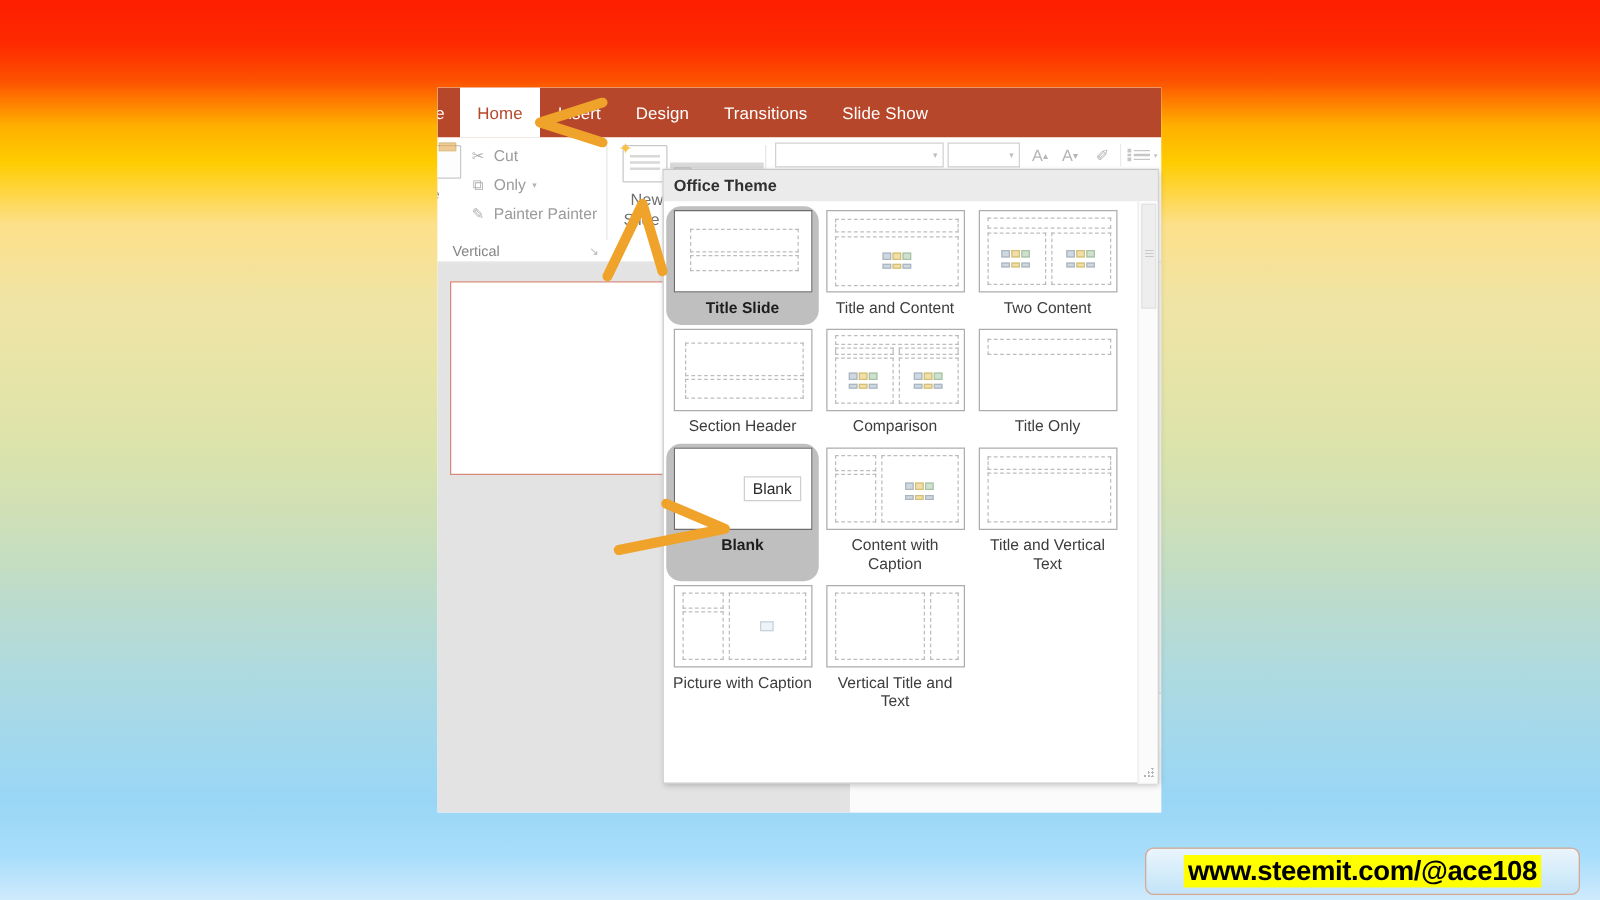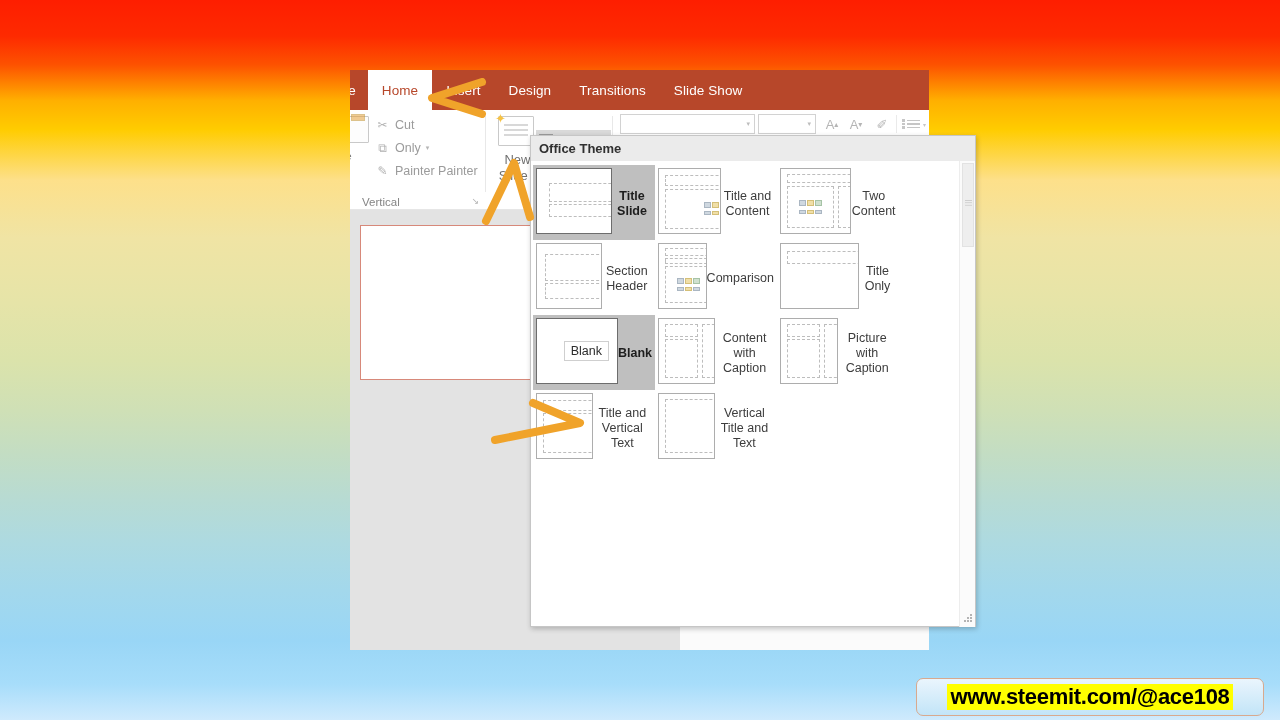--- a/index.html
+++ b/index.html
@@ -239,21 +239,21 @@
   .right-white {
     position: absolute; left: 527px; top: 484px;
     width: 52px; height: 44px; background: #ffffff;
     border-top: 1px solid #dedede;
   }
 
   
   #layout-dropdown {
     position: absolute;
     left: 530px; top: 135px;
-    width: 446px; height: 492px;
+    width: 397px; height: 492px;
     background: #ffffff;
     border: 1px solid #c6c6c6;
     box-shadow: 1px 2px 5px rgba(0,0,0,.22);
     z-index: 40;
   }
   .gal-header {
     height: 25px;
     background: #ebebeb;
     display: flex; align-items: center;
     padding-left: 8px;
@@ -262,21 +262,21 @@
   .gal-body {
     position: absolute; left: 0; top: 25px;
     width: 378px; height: 466px;
     padding: 4px 0 0 2px;
     display: flex; flex-wrap: wrap;
     align-content: flex-start;
   }
   .gal-item {
     width: 122px;
     padding: 3px 3px 6px 3px;
-    display: flex; flex-direction: row; align-items: center;
+    display: flex; flex-direction: column; align-items: center; border-radius: 12px;
   }
   .gal-item.selected { background: #bfbfbf; }
   .thumb {
     width: 111px; height: 66px;
     background: #ffffff;
     border: 1px solid #adadad;
     position: relative;
     overflow: hidden;
   }
   .gal-item.selected .thumb { border-color: #6d6d6d; }
@@ -616,34 +616,34 @@
           <i style="height:4px"></i>
             <i class="y" style="height:4px"></i>
             <i style="height:4px"></i>
         </div>
       </div>
       <div class="gal-label">Content with Caption</div>
     </div>
 
     <div class="gal-item">
       <div class="thumb">
+        <div class="ph" style="left:6px;top:6px;width:99px;height:11px;"></div>
+        <div class="ph" style="left:6px;top:19px;width:99px;height:40px;"></div>
+      </div>
+      <div class="gal-label">Title and Vertical Text</div>
+    </div>
+
+    <div class="gal-item">
+      <div class="thumb">
         <div class="ph" style="left:6px;top:5px;width:33px;height:13px;"></div>
         <div class="ph" style="left:6px;top:20px;width:33px;height:39px;"></div>
         <div class="ph" style="left:43px;top:5px;width:62px;height:54px;"></div>
         <div class="pic-ico" style="left:68px;top:28px;"></div>
       </div>
       <div class="gal-label">Picture with Caption</div>
-    </div>
-
-    <div class="gal-item">
-      <div class="thumb">
-        <div class="ph" style="left:6px;top:6px;width:99px;height:11px;"></div>
-        <div class="ph" style="left:6px;top:19px;width:99px;height:40px;"></div>
-      </div>
-      <div class="gal-label">Title and Vertical Text</div>
     </div>
 
     <div class="gal-item">
       <div class="thumb">
         <div class="ph" style="left:6px;top:5px;width:72px;height:54px;"></div>
         <div class="ph" style="left:82px;top:5px;width:23px;height:54px;"></div>
       </div>
       <div class="gal-label">Vertical Title and Text</div>
     </div>
   </div>

